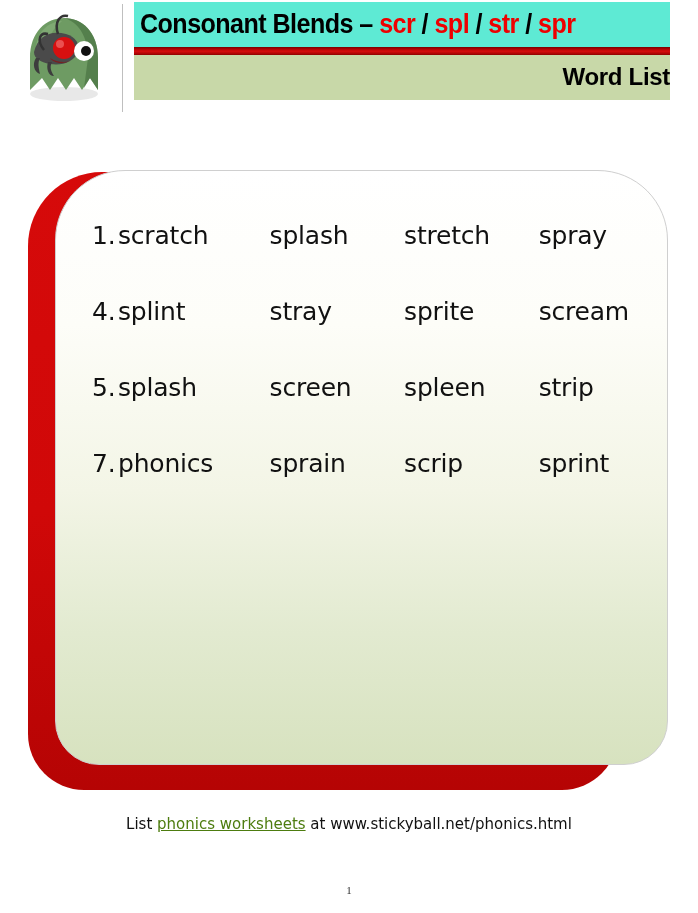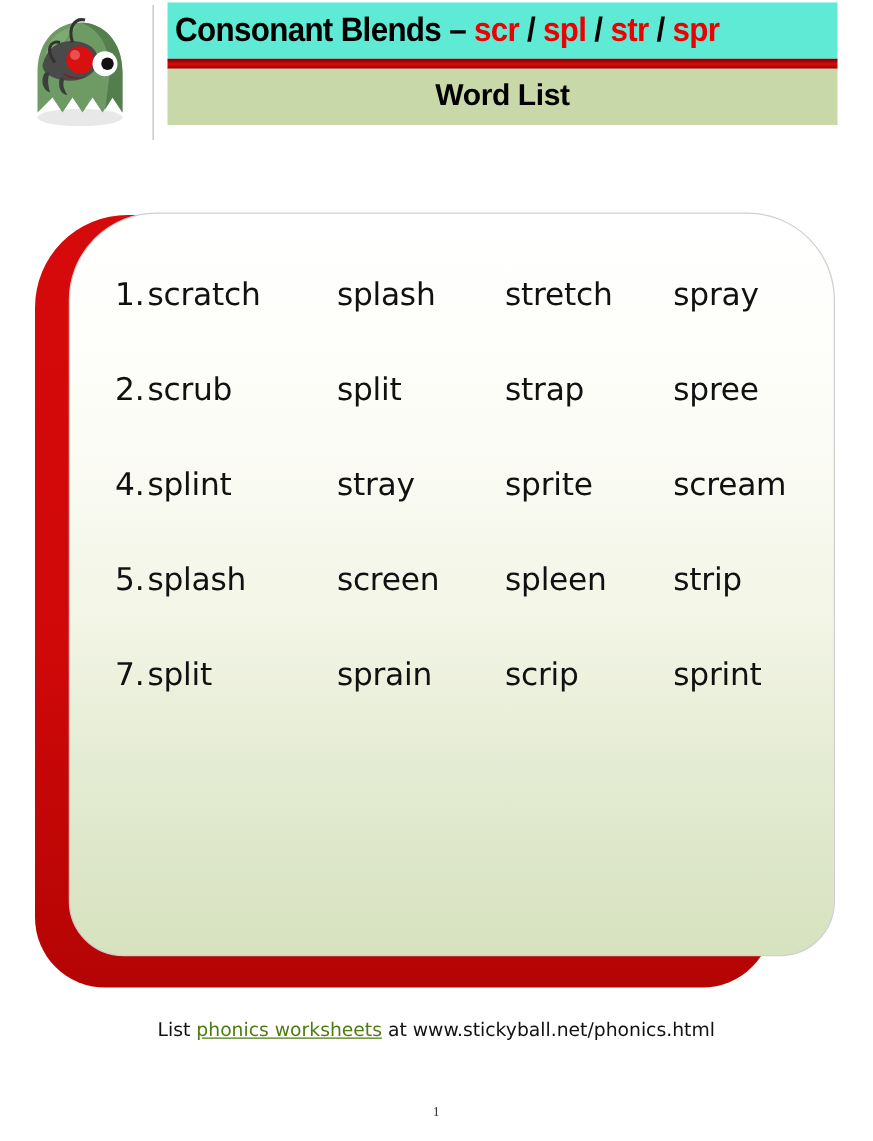--- a/index.html
+++ b/index.html
@@ -75,21 +75,21 @@
   #subtitle-band {
     position: absolute;
     left: 0; top: 53px;
     width: 536px; height: 45px;
     background: #c8d8a8;
   }
   #subtitle-text {
     position: absolute;
     left: 0; top: 0;
     width: 536px;
-    text-align: center;
+    text-align: right;
     font-size: 24px;
     font-weight: bold;
     letter-spacing: -0.3px;
     color: #000000;
     line-height: 44px;
     font-family: "Liberation Sans Narrow", "Liberation Sans", sans-serif;
   }
 
   
   #panel-area {
@@ -211,39 +211,33 @@
   <div id="panel-main">
     <table id="word-table">
       <tbody>
           <tr>
             <td class="c-num"><span class="num">1.</span><span>scratch</span></td>
             <td class="c-two">splash</td>
             <td class="c-three">stretch</td>
             <td class="c-four">spray</td>
           </tr>
           <tr>
-            <td class="c-num"><span class="num">2.</span><span>scrub</span></td>
-            <td class="c-two">split</td>
-            <td class="c-three">strap</td>
-            <td class="c-four">spree</td>
-          </tr>
-          <tr>
             <td class="c-num"><span class="num">4.</span><span>splint</span></td>
             <td class="c-two">stray</td>
             <td class="c-three">sprite</td>
             <td class="c-four">scream</td>
           </tr>
           <tr>
             <td class="c-num"><span class="num">5.</span><span>splash</span></td>
             <td class="c-two">screen</td>
             <td class="c-three">spleen</td>
             <td class="c-four">strip</td>
           </tr>
           <tr>
-            <td class="c-num"><span class="num">7.</span><span>split</span></td>
+            <td class="c-num"><span class="num">7.</span><span>phonics</span></td>
             <td class="c-two">sprain</td>
             <td class="c-three">scrip</td>
             <td class="c-four">sprint</td>
           </tr>
         </tbody>
     </table>
   </div>
 </div>
 
 <div id="footer-line">

